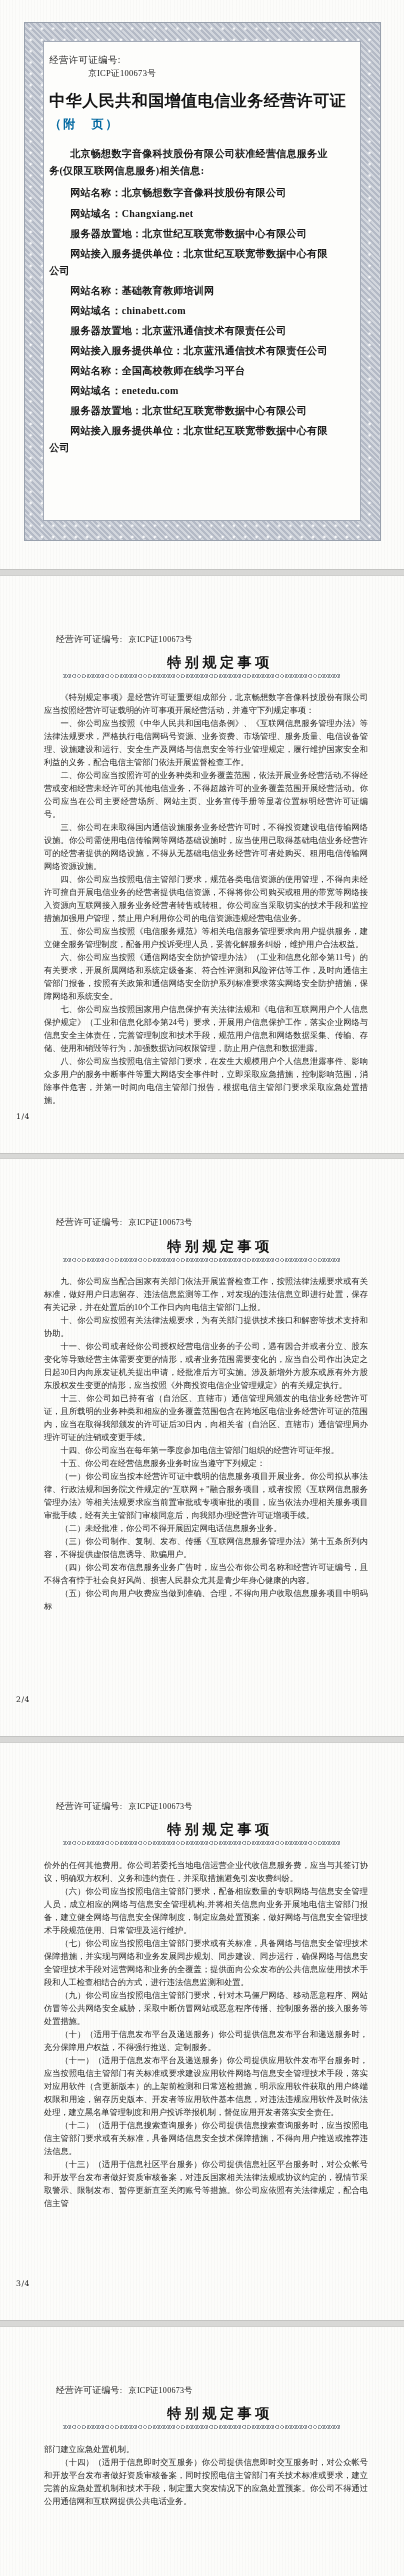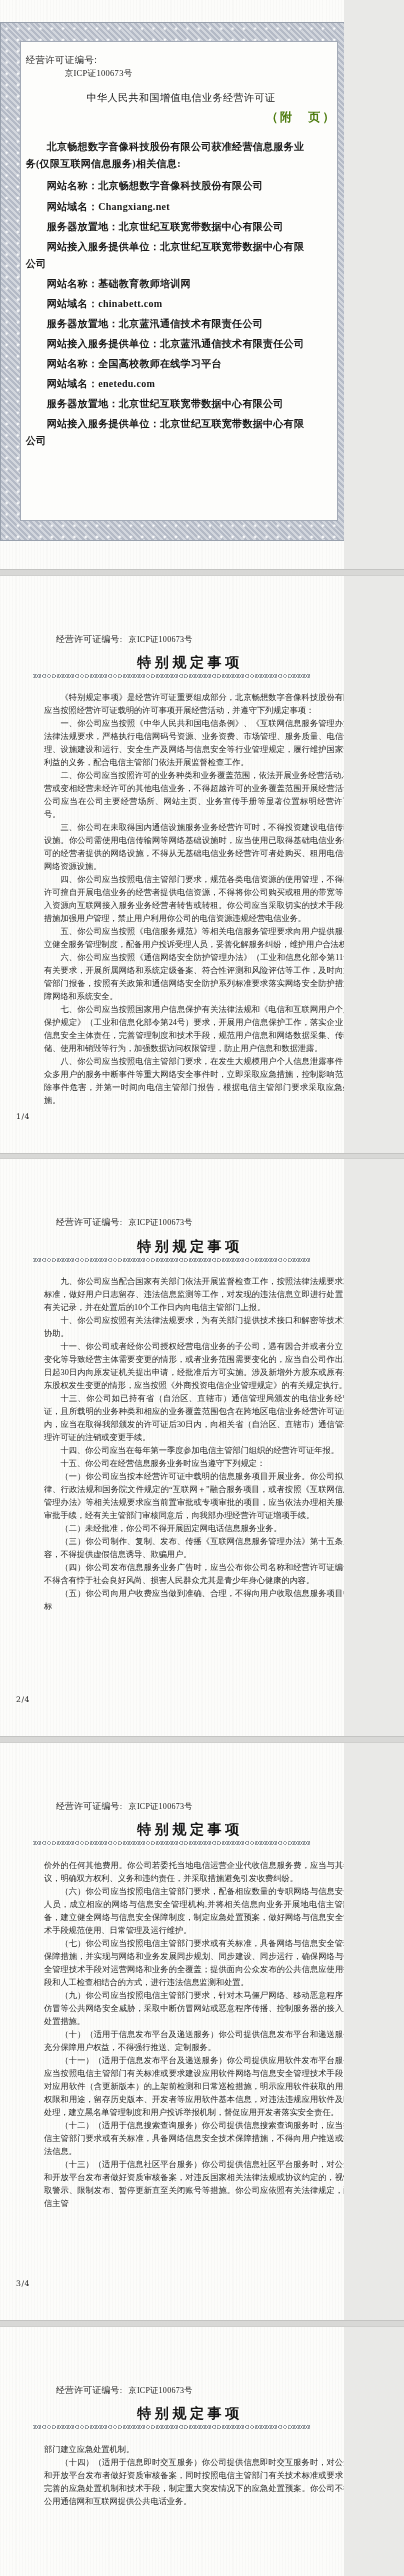--- a/index.html
+++ b/index.html
@@ -6,21 +6,21 @@
   html, body { margin: 0; padding: 0; }
   body {
     width: 405px;
     background: #e9e9e7;
     font-family: "Liberation Serif", "DejaVu Serif", serif;
   }
   #doc { width: 405px; overflow: hidden; }
 
   .sheet {
     position: relative;
-    width: 344px;
+    width: 404px;
     background: #fcfcfa;
     background-image: repeating-linear-gradient(90deg, rgba(120,120,120,.03) 0 1px, transparent 1px 3.1px);
     overflow: hidden;
   }
   .page-gap {
     height: 6.7px;
     background: #d8d8d6;
     border-top: 0.5px solid #c4c4c2;
     border-bottom: 0.5px solid #cfcfcd;
   }
@@ -43,33 +43,32 @@
     position: absolute;
     inset: 18.5px;
     background: #fdfdfb;
     border: 0.5px solid #a3aab6;
     padding: 12.4px 0 0 5.2px;
   }
   .cert-lic-label { font-size: 9.3px; letter-spacing: 0.5px; color: #1c1c1c; }
   .cert-lic-no { font-size: 8.5px; letter-spacing: 0.3px; color: #1c1c1c; margin: 1px 0 0 39px; }
   .cert-title {
     margin: 10.3px 0 0;
-    text-align: center;
-    font-size: 10px;
-    font-weight: normal;
+    font-size: 16px;
+    font-weight: bold;
     letter-spacing: 0.5px;
     color: #151515;
   }
   .cert-subtitle {
     margin: 4.1px 0 0;
-    text-align: right;
+    text-align: left;
     font-size: 12px;
     font-weight: bold;
     letter-spacing: 2.1px;
-    color: #4d7c0f;
+    color: #0369a1;
   }
   .cert-body {
     width: 281px;
     margin-top: 12.4px;
     font-size: 10px;
     line-height: 17px;
     letter-spacing: 0.3px;
     color: #1a1a1a;
     text-align: left;
     font-weight: bold;

